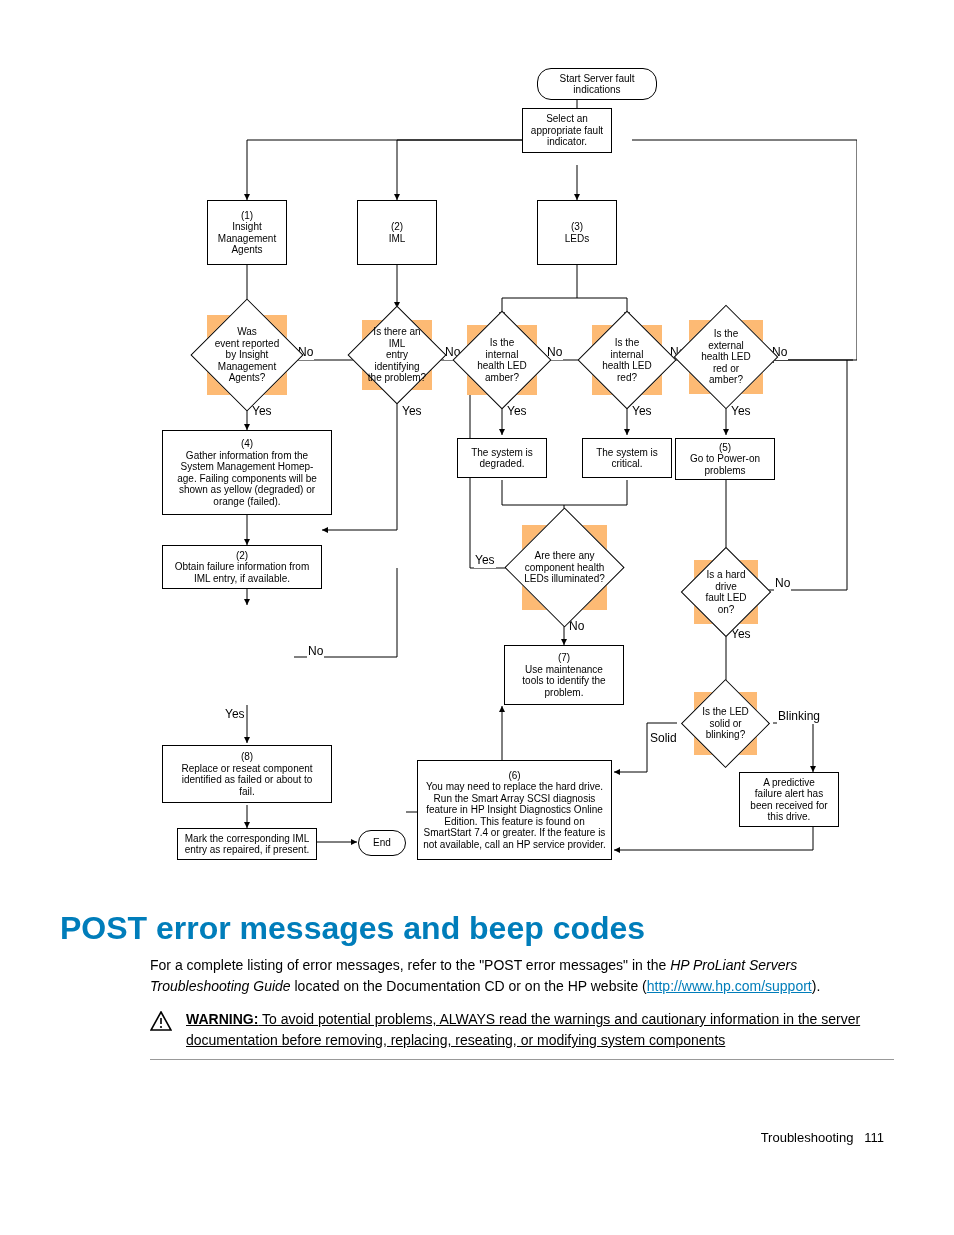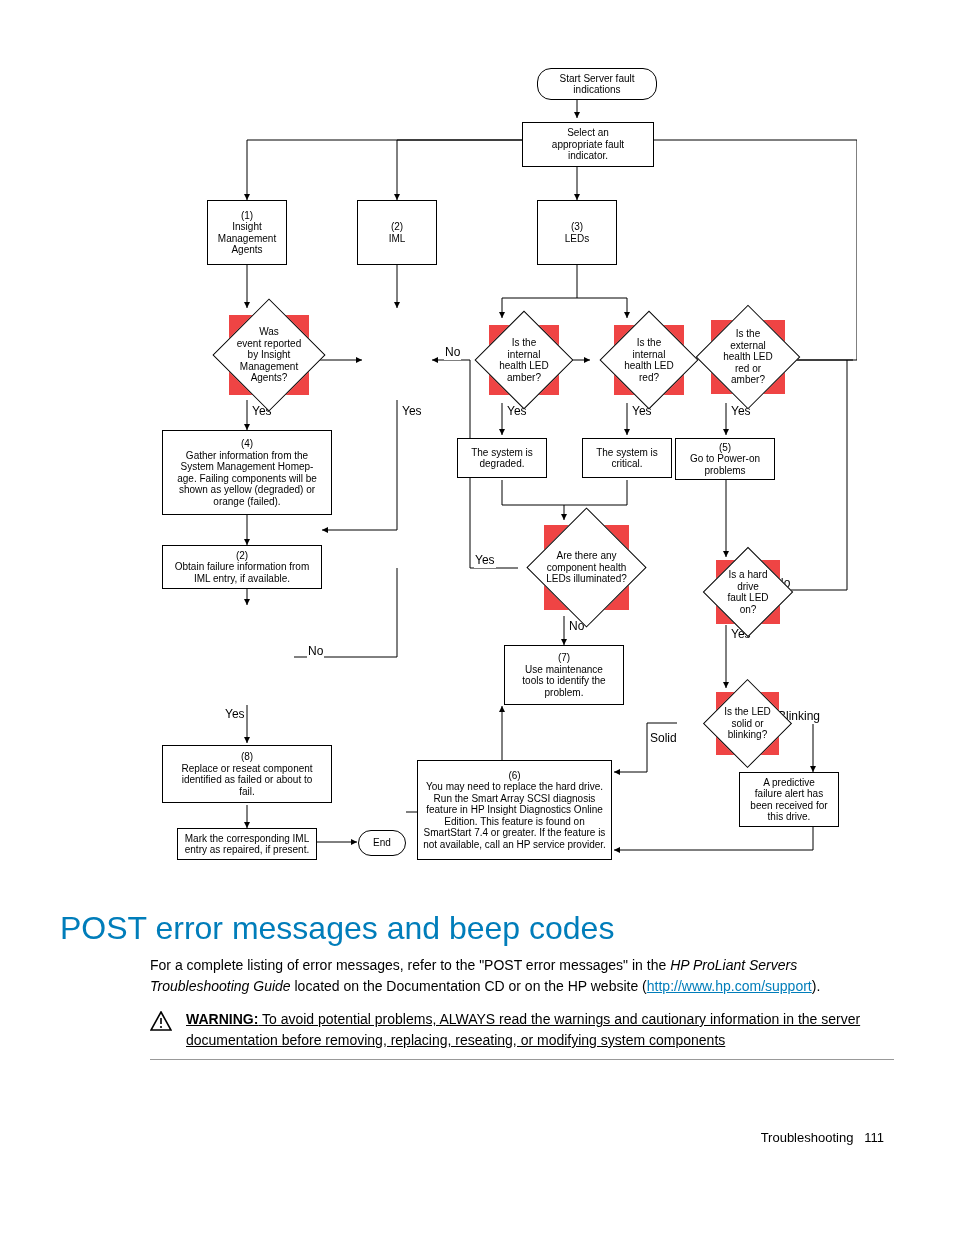--- a/index.html
+++ b/index.html
@@ -30,26 +30,25 @@
     text-align: center;
     display: flex;
     align-items: center;
     justify-content: center;
     padding: 4px;
     box-sizing: border-box;
   }
   .rounded { border-radius: 14px; }
   .diamond {
     position: absolute;
-    background: #ef4444;
+    background: #fdba74;
     text-align: center;
     display: flex;
     align-items: center;
     justify-content: center;
-    margin-left: 22px;
   }
   .diamond .dshape {
     position: absolute;
     width: 100%;
     height: 100%;
     transform: rotate(45deg);
     border: 1px solid #000;
     background: #fff;
     box-sizing: border-box;
   }
@@ -67,21 +66,21 @@
   }
   svg.lines {
     position: absolute;
     left: 0; top: 0;
     width: 760px;
     height: 830px;
     pointer-events: none;
   }
   h1.section {
     font-family: "Segoe UI Light", "Helvetica Neue", Arial, sans-serif;
-    font-weight: 400;
+    font-weight: 700;
     font-size: 32px;
     color: #007dba;
     margin: 20px 0 8px 0;
   }
   p.body {
     font-size: 14px;
     line-height: 1.5;
     margin: 0 0 12px 90px;
   }
   .italic { font-style: italic; }
@@ -185,21 +184,21 @@
     <span class="abslabel" style="left:633px;top:568px">Yes</span>
     <span class="abslabel" style="left:210px;top:585px">No</span>
     <span class="abslabel" style="left:127px;top:648px">Yes</span>
     <span class="abslabel" style="left:552px;top:672px">Solid</span>
     <span class="abslabel" style="left:680px;top:650px">Blinking</span>
 
     <div class="node rounded" style="left:440px;top:8px;width:120px;height:32px">
         <span style="white-space:pre-line">Start Server fault
 indications</span>
       </div>
-    <div class="node" style="left:425px;top:62px;width:132px;height:45px">
+    <div class="node" style="left:425px;top:48px;width:90px;height:45px">
         <span style="white-space:pre-line">Select an
 appropriate fault
 indicator.</span>
       </div>
 
     <div class="node" style="left:110px;top:140px;width:80px;height:65px">
         <span style="white-space:pre-line">(1)
 Insight
 Management
 Agents</span>
@@ -213,20 +212,26 @@
 LEDs</span>
       </div>
 
     <div class="diamond" style="left:110px;top:255px;width:80px;height:80px">
         <div class="dshape"></div>
         <div class="dlabel" style="white-space:pre-line">Was
 event reported
 by Insight
 Management
 Agents?</div>
+      </div>
+    <div class="diamond" style="left:265px;top:260px;width:70px;height:70px">
+        <div class="dshape"></div>
+        <div class="dlabel" style="white-space:pre-line">Is there an IML
+entry identifying
+the problem?</div>
       </div>
     <div class="diamond" style="left:370px;top:265px;width:70px;height:70px">
         <div class="dshape"></div>
         <div class="dlabel" style="white-space:pre-line">Is the
 internal
 health LED
 amber?</div>
       </div>
     <div class="diamond" style="left:495px;top:265px;width:70px;height:70px">
         <div class="dshape"></div>

